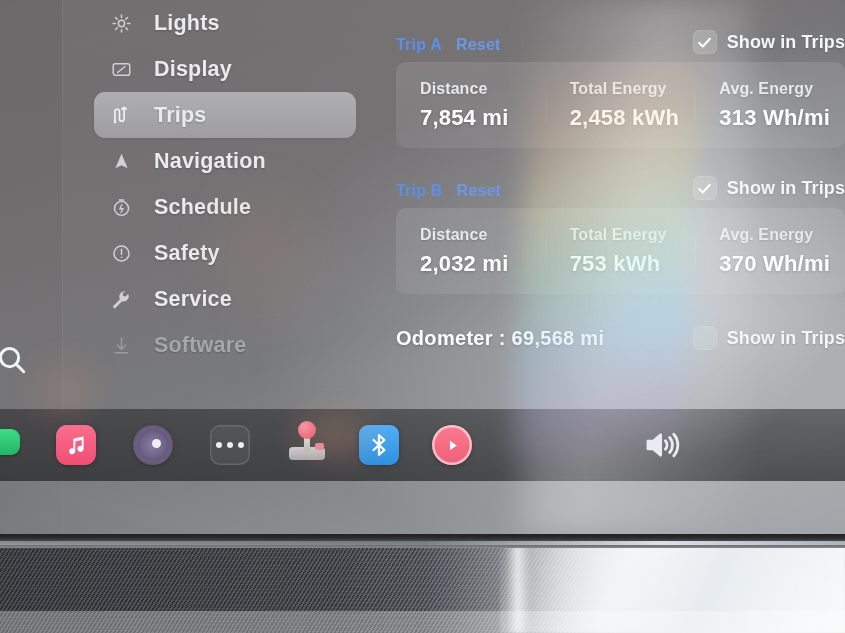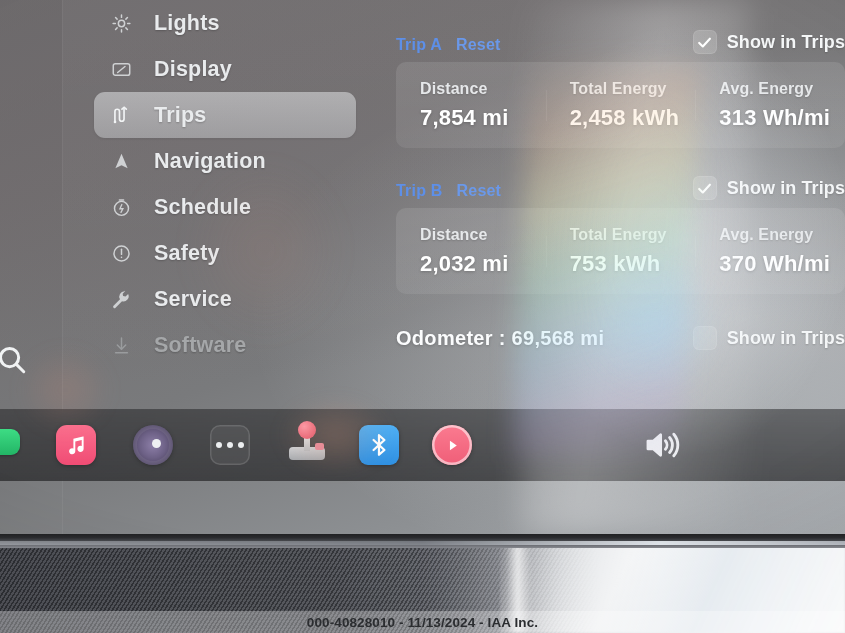--- a/index.html
+++ b/index.html
@@ -509,15 +509,14 @@
     <div class="smudge-b"></div>
     <div class="smudge-a"></div>
     <div class="glare-main"></div>
     <div class="glare-band"></div>
     <div class="flare-rainbow"></div>
     <div class="flare-spot"></div>
     <div class="vignette"></div>
   </div>
 
   <div class="wm-strip"></div>
-  <div class="wm-text">000-40828010 - 11/13/2024 - IAA Inc.</div>
 
 </div>
 
 </body></html>

